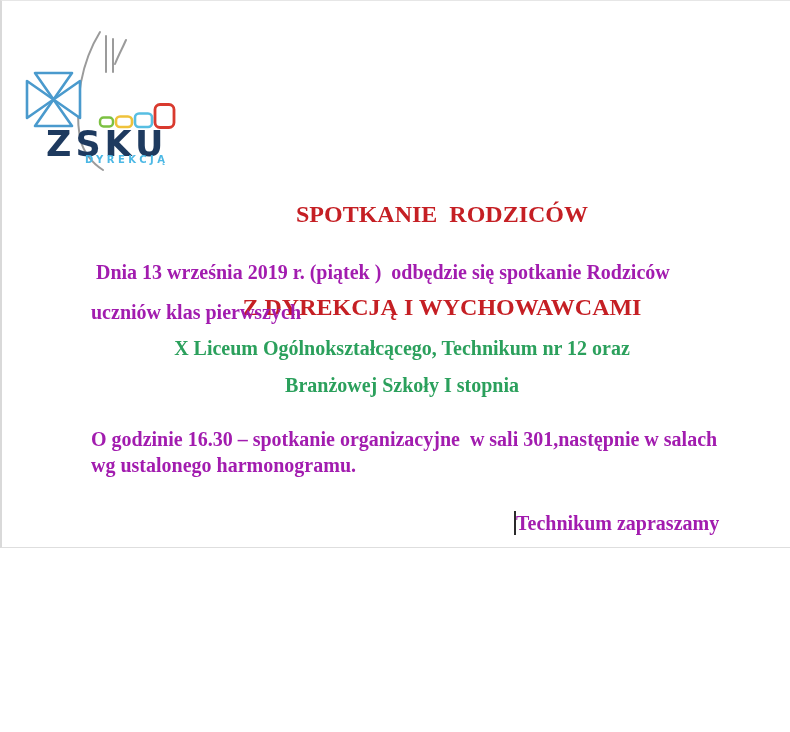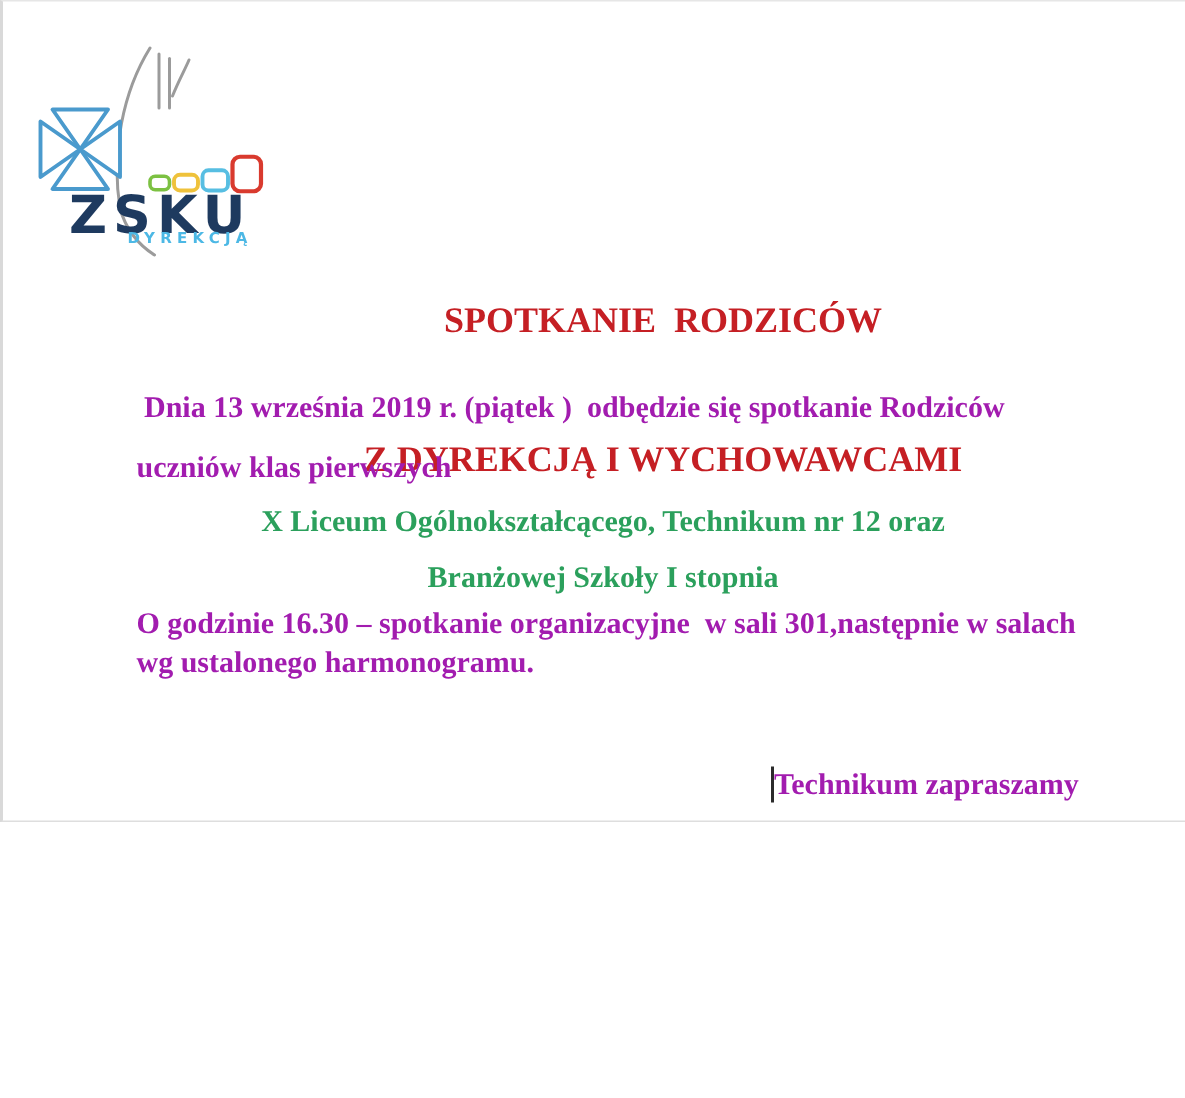--- a/index.html
+++ b/index.html
@@ -55,21 +55,21 @@
     color: #a21caf;
     font-weight: bold;
     font-size: 20px;
     white-space: pre-wrap;
   }
   .intro   { left: 89px; top: 251px; width: 660px; line-height: 40px; }
   .schools {
     left: 10px; top: 329px; width: 780px; line-height: 37px;
     text-align: center; color: #2ba05c;
   }
-  .details { left: 89px; top: 402px; width: 660px; line-height: 26px; font-family: Liberation Serif, serif; }
+  .details { left: 89px; top: 425px; width: 660px; line-height: 26px; font-family: Liberation Serif, serif; }
   .closing { left: 514px; top: 509px; line-height: 26px; white-space: nowrap; }
   .caret {
     position: absolute; left: 512px; top: 510px;
     width: 1.5px; height: 24px; background: #2b2b2b;
   }
 </style>
 </head>
 <body>
 
 <div class="page">

